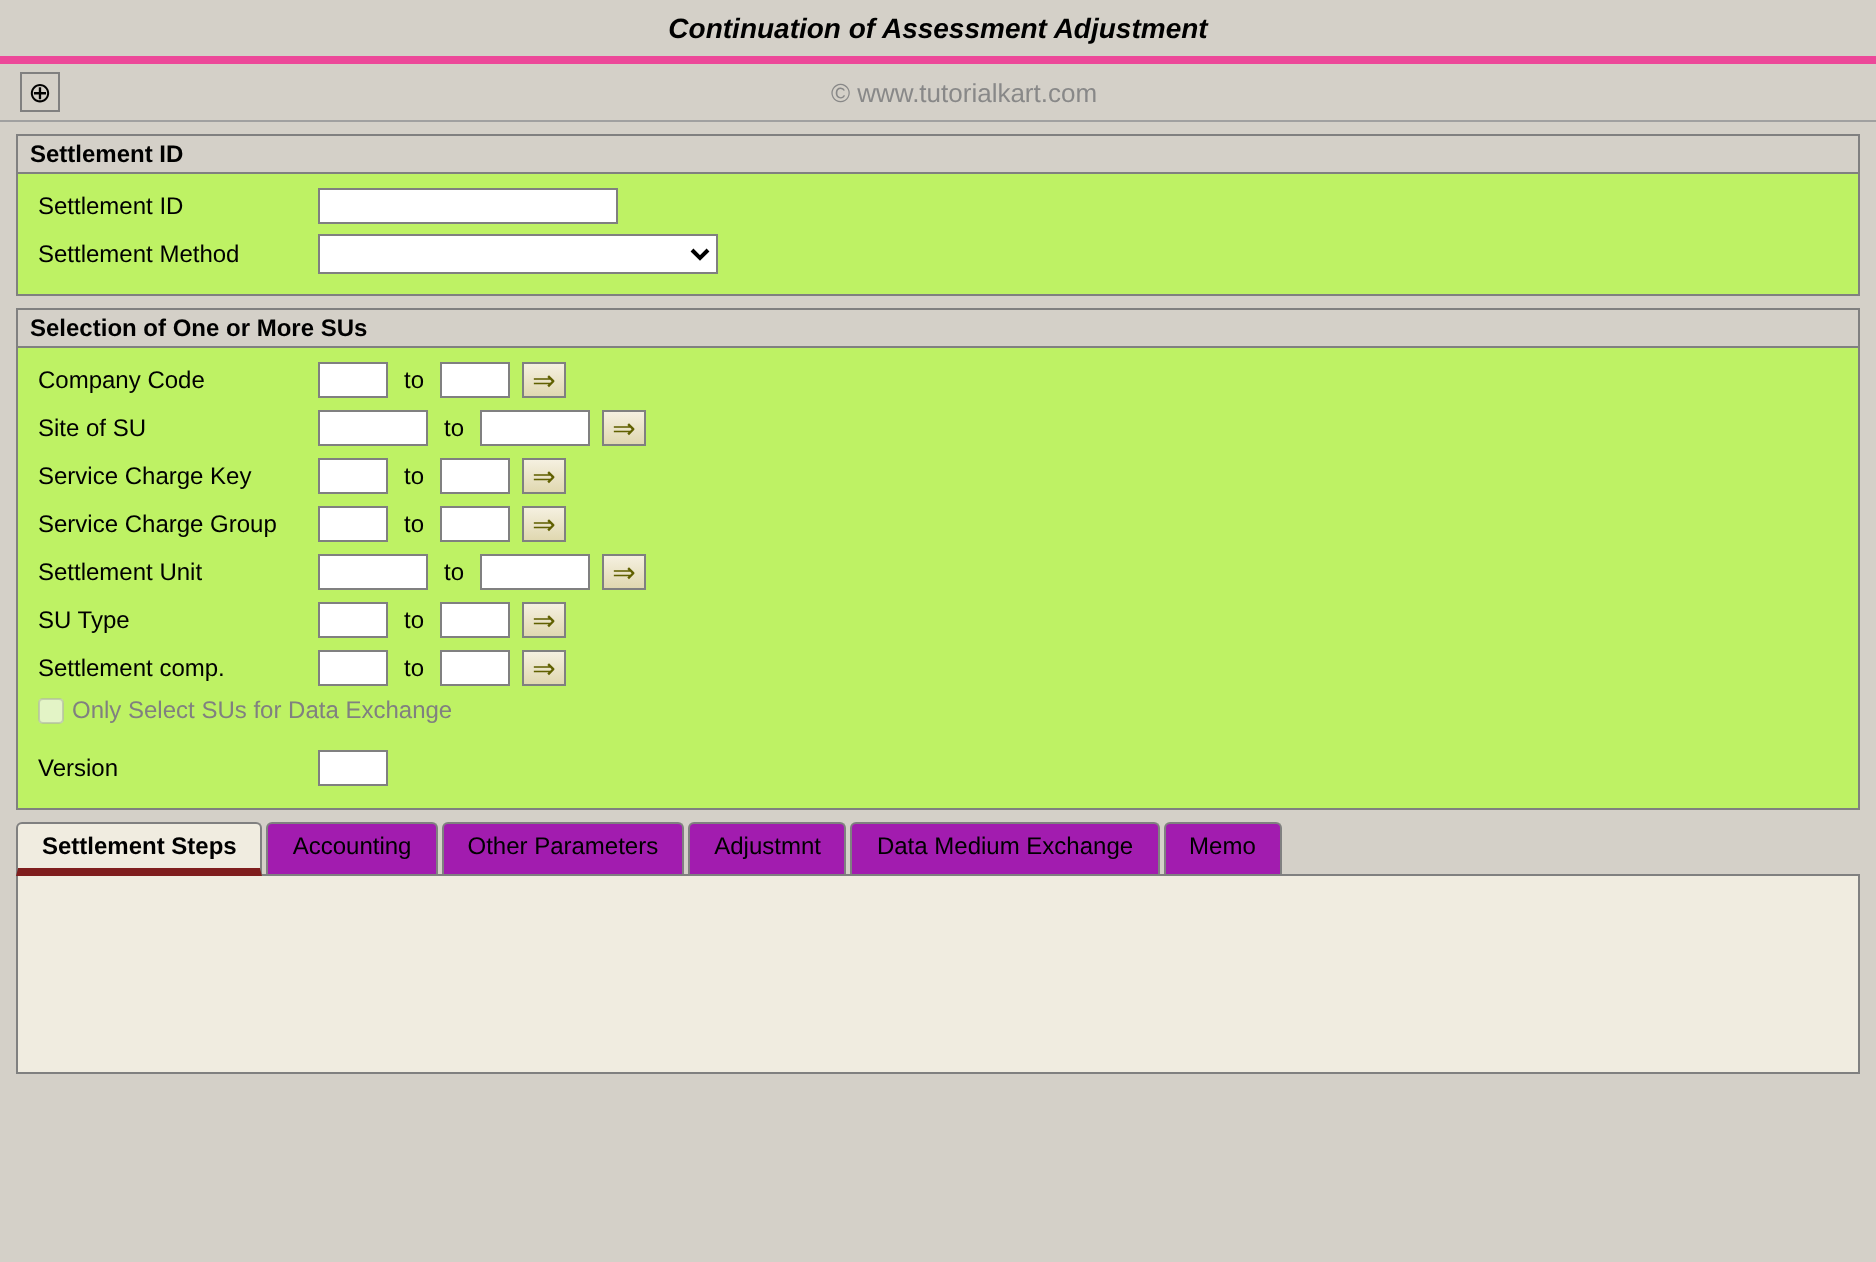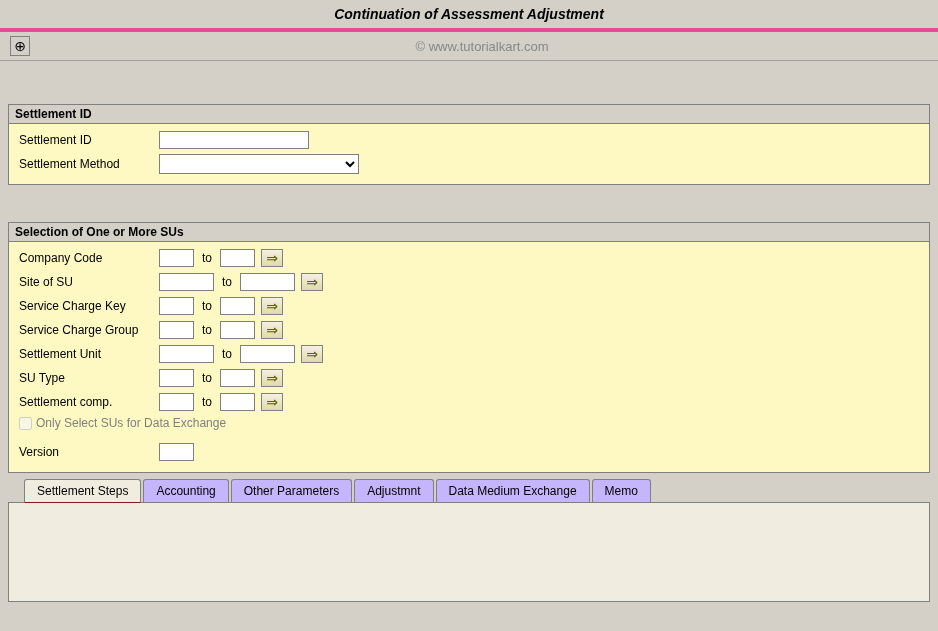--- a/index.html
+++ b/index.html
@@ -49,23 +49,22 @@
       cursor: pointer;
       font-size: 14px;
     }
 
     .main-content {
       padding: 6px 8px;
     }
 
     .section {
       border: 1px solid #808080;
-      background: #fef9c3;
+      background: #bef264;
       margin-bottom: 6px;
-      margin-top: 37px;
     }
 
     .section-title {
       background: #d4d0c8;
       padding: 2px 6px;
       font-weight: bold;
       font-size: 12px;
       border-bottom: 1px solid #808080;
     }
 
@@ -148,36 +147,35 @@
       margin-top: 4px;
     }
 
     .tabs-bar {
       display: flex;
       gap: 0;
     }
 
     .tab {
       padding: 4px 12px;
-      background: #c4b5fd;
+      background: #a21caf;
       border: 1px solid #808080;
       border-bottom: none;
       cursor: pointer;
       font-size: 12px;
       border-radius: 3px 3px 0 0;
       margin-right: 2px;
       position: relative;
     }
 
     .tab.active {
       background: #f0ece0;
-      border-bottom: 1px solid #7f1d1d;
+      border-bottom: 4px solid #7f1d1d;
       z-index: 2;
-      font-weight: normal;
-      margin-left: 16px;
+      font-weight: bold;
     }
 
     .tab-content {
       border: 1px solid #808080;
       background: #f0ece0;
       min-height: 100px;
       position: relative;
       top: -1px;
       z-index: 1;
     }

